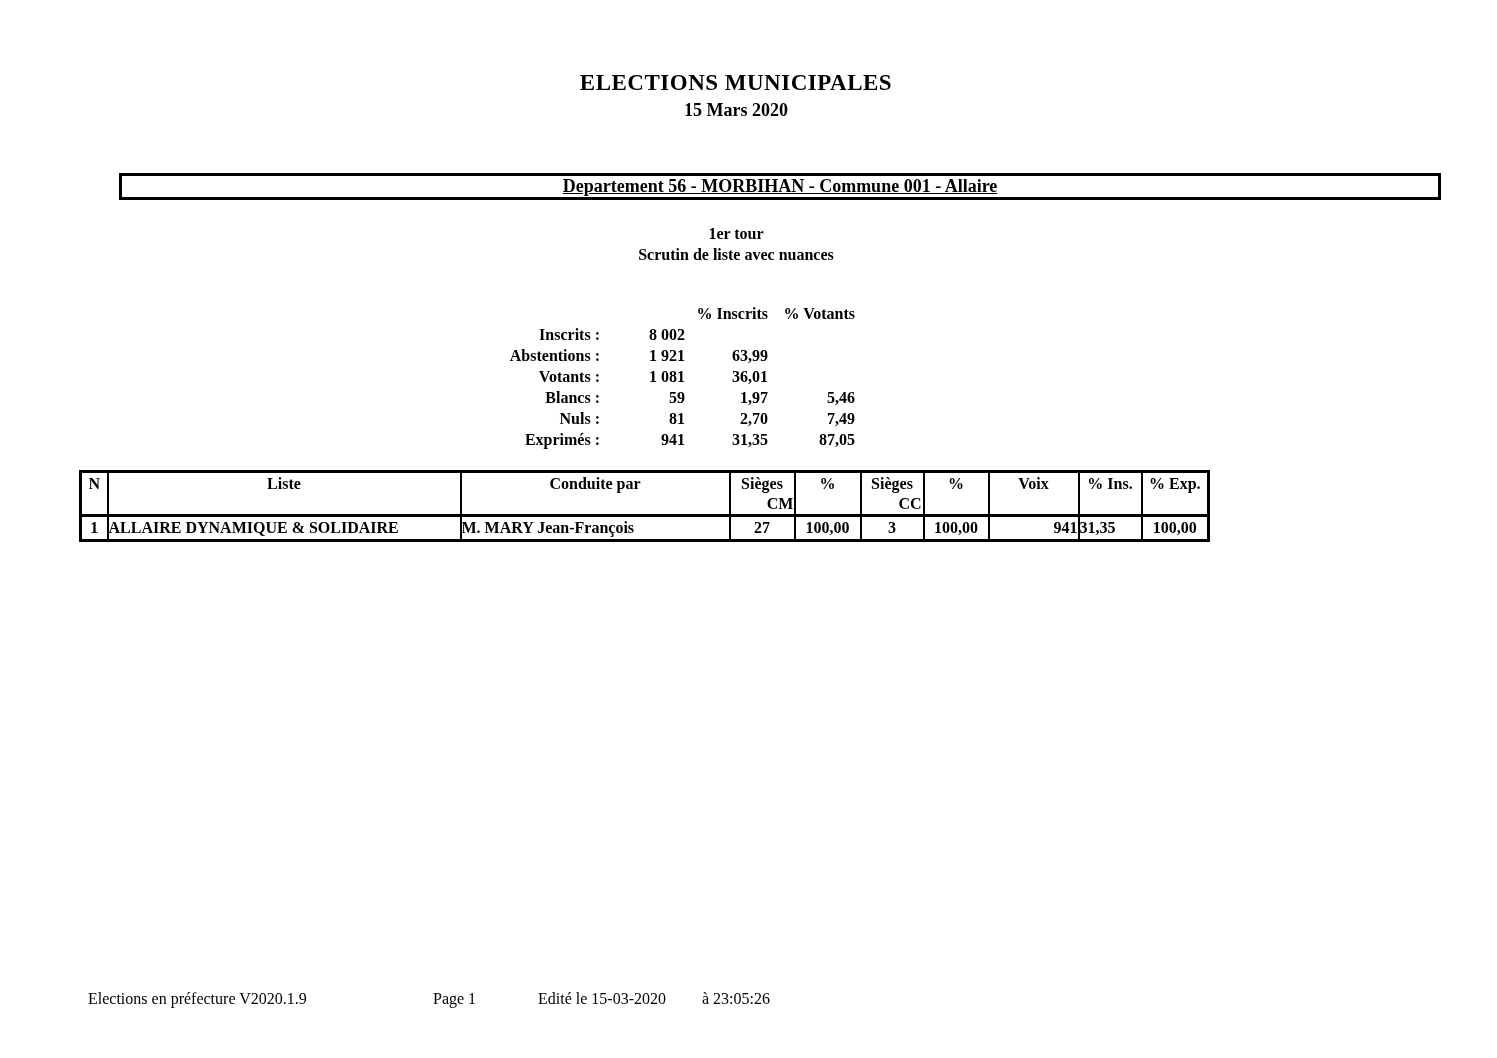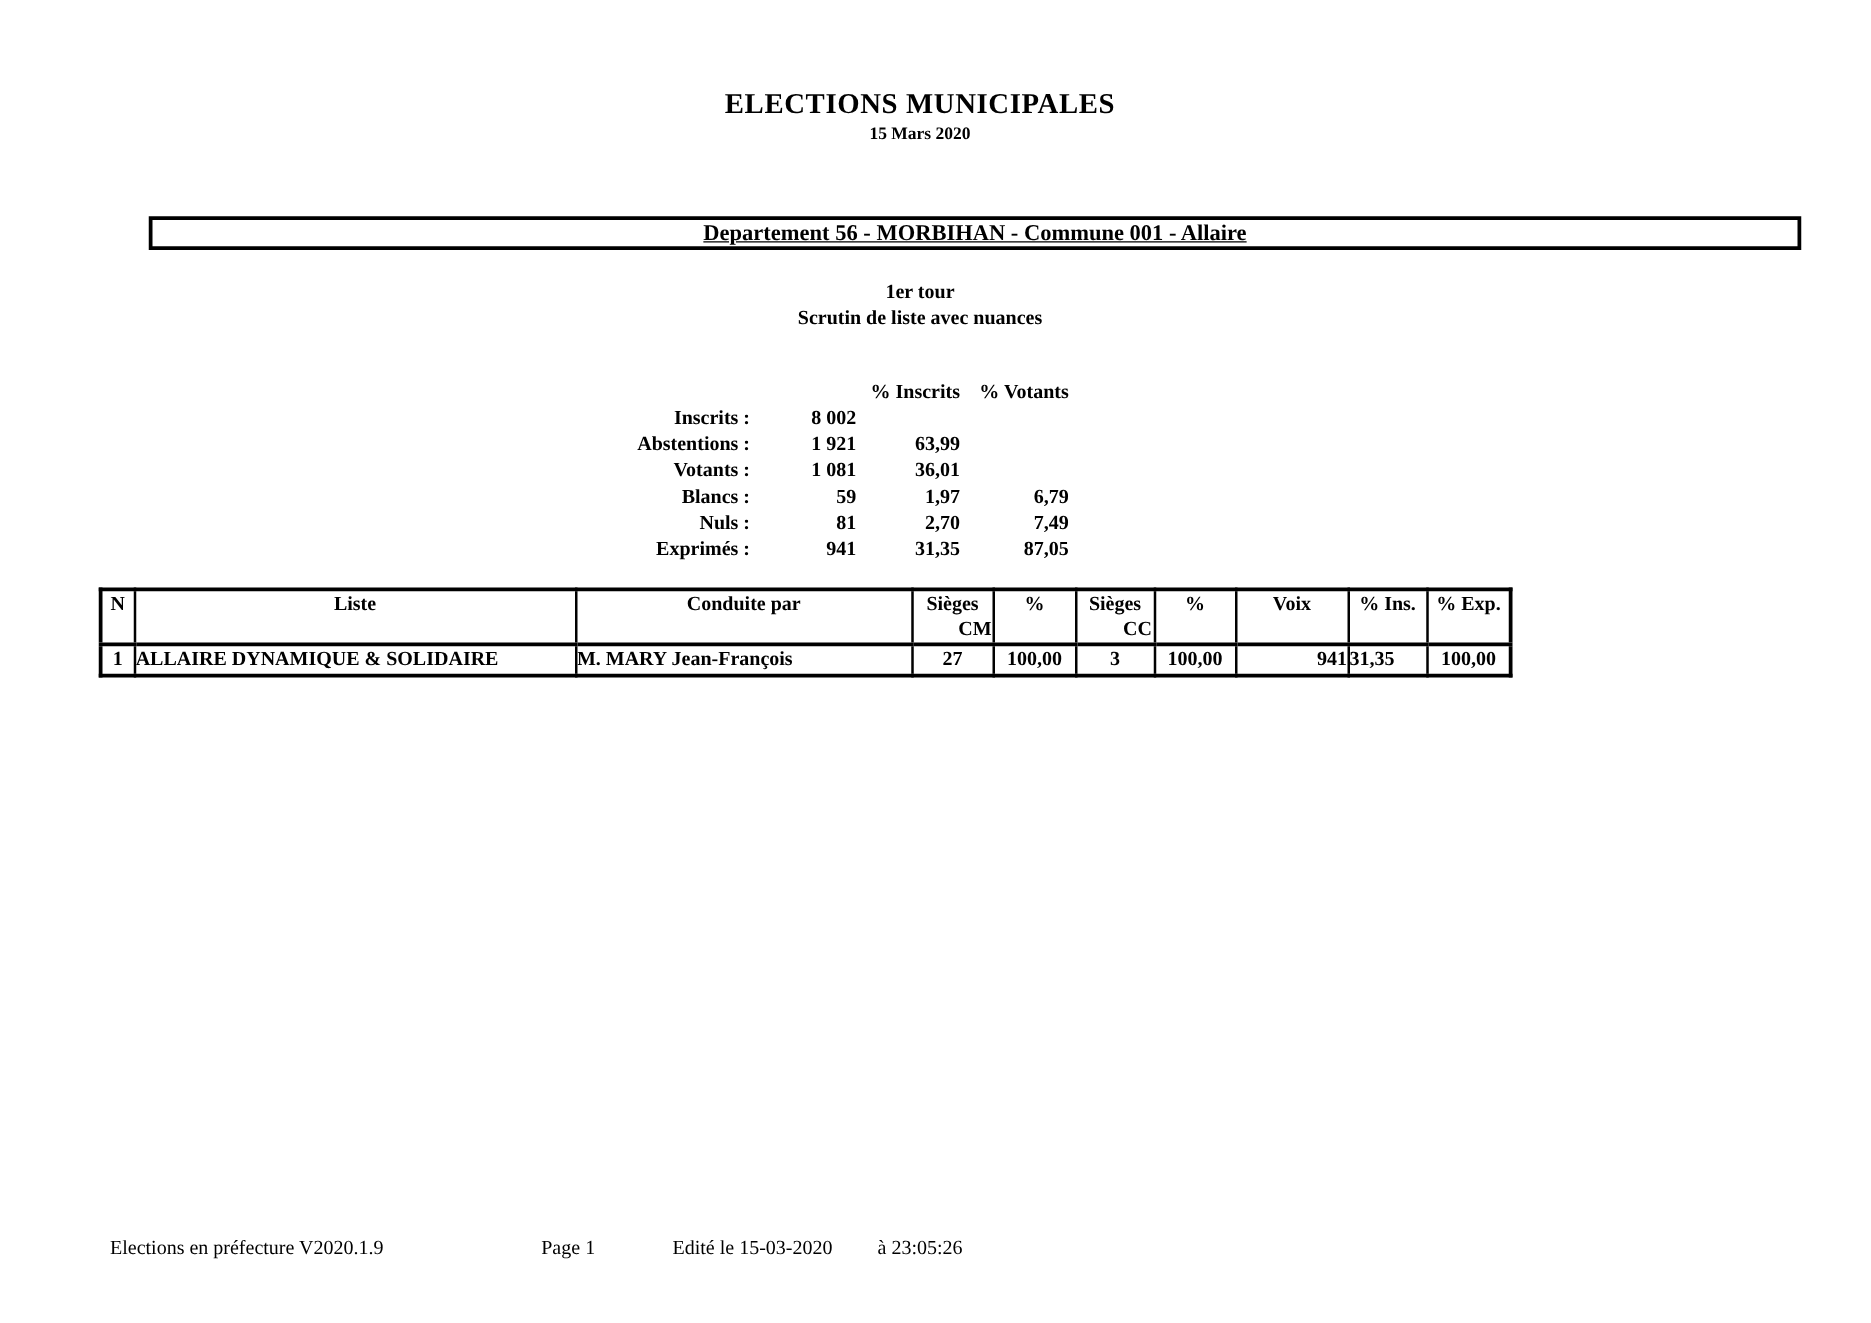--- a/index.html
+++ b/index.html
@@ -23,21 +23,21 @@
     text-align: center;
   }
   .doc-title {
     top: 70px;
     font-size: 23px;
     font-weight: bold;
     letter-spacing: 0.5px;
   }
   .doc-date {
     top: 100px;
-    font-size: 14px;
+    font-size: 18px;
     font-weight: bold;
     text-align: center;
   }
   .banner-box {
     position: absolute;
     left: 75px;
     top: 173px;
     width: 1316px;
     height: 21px;
     border: 3px solid #000000;
@@ -161,21 +161,21 @@
     <div class="stats-row">
       <span class="s-label">Votants :</span>
       <span class="s-val">1 081</span>
       <span class="s-pi">36,01</span>
       <span class="s-pv"></span>
     </div>
     <div class="stats-row">
       <span class="s-label">Blancs :</span>
       <span class="s-val">59</span>
       <span class="s-pi">1,97</span>
-      <span class="s-pv">6,79</span>
+      <span class="s-pv">5,46</span>
     </div>
     <div class="stats-row">
       <span class="s-label">Nuls :</span>
       <span class="s-val">81</span>
       <span class="s-pi">2,70</span>
       <span class="s-pv">7,49</span>
     </div>
     <div class="stats-row">
       <span class="s-label">Exprimés :</span>
       <span class="s-val">941</span>

